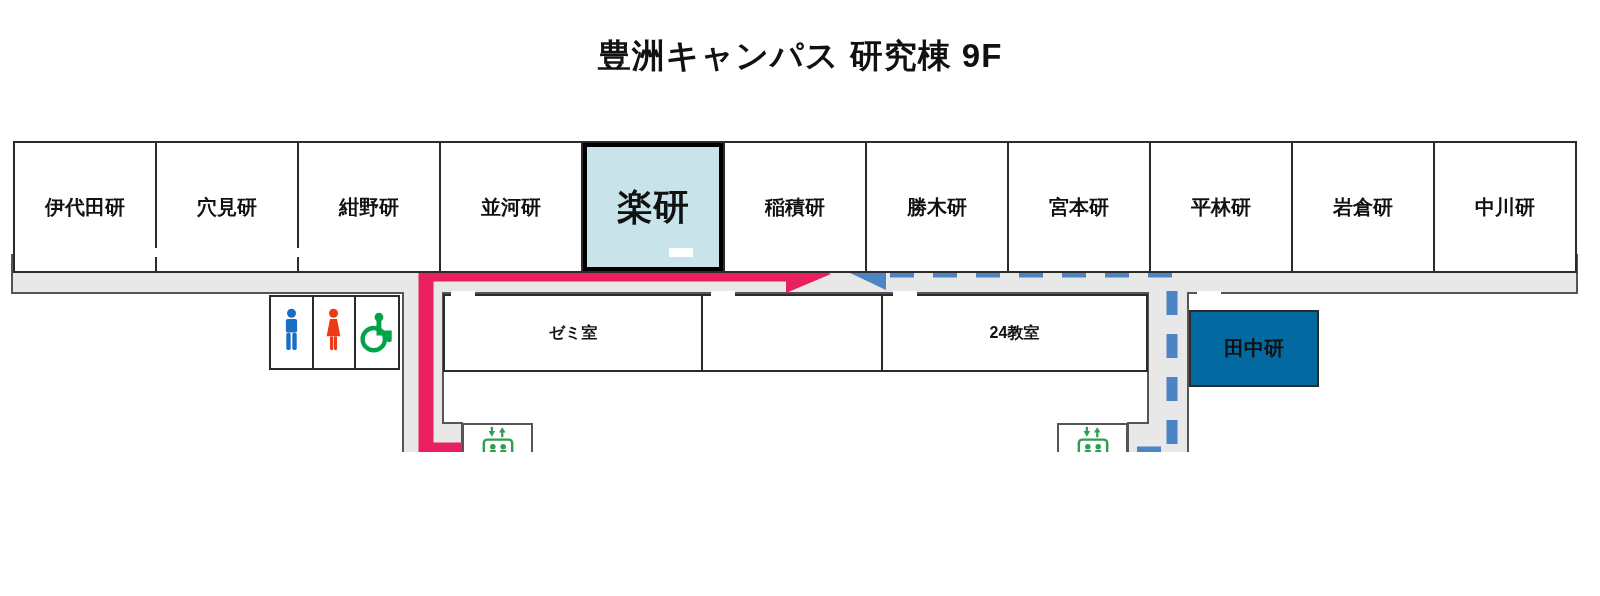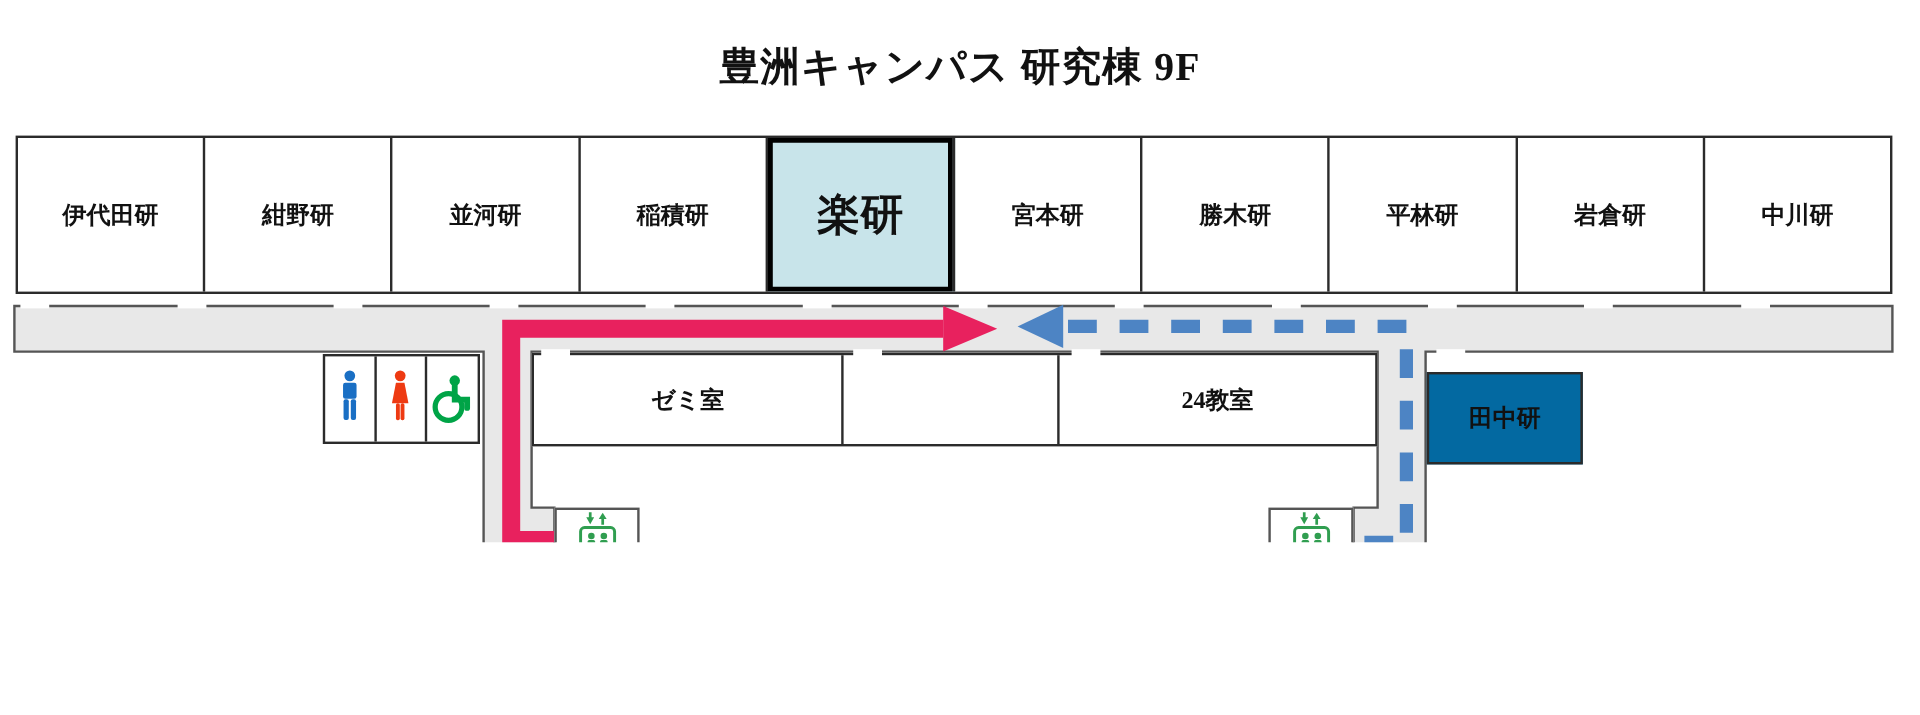--- a/index.html
+++ b/index.html
@@ -1,39 +1,39 @@
 <!DOCTYPE html>
 <html style="--highlight_room_fill: #c8e4ea; --corridor_fill: #e8e8e8; --corridor_stroke: #555555; --room_border: #2b2b2b; --route_solid: #e8215e; --route_dashed: #4d84c4; --male_icon: #1a6fc4; --female_icon: #ee3a12; --accessible_icon: #00a447; --elevator_icon: #309e50;"><head>
 <meta charset="utf-8">
 <style>
   html,body{margin:0;padding:0;background:#fff;}
   .map{position:relative;width:1600px;height:452px;background:#fff;overflow:hidden;
-       font-family:Liberation Serif, serif;color:#111;}
+       font-family:Liberation Sans, sans-serif;color:#111;}
   .title{position:absolute;left:0;top:34px;width:100%;margin:0;text-align:center;
          font-size:33px;font-weight:bold;letter-spacing:1px;}
   svg.plan{position:absolute;left:0;top:0;z-index:1;}
   .corridor{fill:var(--corridor_fill,#e8e8e8);stroke:var(--corridor_stroke,#555);stroke-width:2;}
   .route-solid{stroke:var(--route_solid,#e8215e);stroke-width:15;fill:none;stroke-linejoin:miter;}
   .route-solid-head{fill:var(--route_solid,#e8215e);}
   .route-dashed{stroke:var(--route_dashed,#4d84c4);stroke-width:11;fill:none;stroke-dasharray:24 19;}
   .route-dashed-head{fill:var(--route_dashed,#4d84c4);}
-  .room-row{position:absolute;left:13px;top:113px;width:1564px;height:132px;display:flex;
+  .room-row{position:absolute;left:13px;top:141px;width:1564px;height:132px;display:flex;
             border:2px solid var(--room_border,#2b2b2b);background:#fff;box-sizing:border-box;z-index:2;}
   .room{flex:1 1 0;display:flex;align-items:center;justify-content:center;
         font-size:20px;font-weight:bold;border-right:2px solid var(--room_border,#2b2b2b);}
   .room:last-child{border-right:none;}
   .room.highlight{background:var(--highlight_room_fill,#c8e4ea);box-shadow:inset 0 0 0 4px #000;font-size:36px;}
   .rr-block{position:absolute;left:269px;top:295px;width:131px;height:75px;display:flex;
             border:2px solid var(--room_border,#2b2b2b);background:#fff;box-sizing:border-box;z-index:2;}
   .rr-cell{flex:1;display:flex;align-items:center;justify-content:center;
            border-right:2px solid var(--room_border,#2b2b2b);}
   .rr-cell:last-child{border-right:none;}
   .row2{position:absolute;left:443px;top:294px;width:705px;height:78px;display:flex;
         border:2px solid var(--room_border,#2b2b2b);background:#fff;box-sizing:border-box;z-index:2;}
-  .row2 .cell{display:flex;align-items:center;justify-content:center;font-size:20px;font-weight:bold;
+  .row2 .cell{display:flex;align-items:center;justify-content:center;font-size:16px;font-weight:bold;
         border-right:2px solid var(--room_border,#2b2b2b);box-sizing:border-box;}
   .row2 .c1{width:258px;}
   .row2 .c2{width:180px;}
   .row2 .c3{flex:1;border-right:none;text-align:center;}
   .tanaka{position:absolute;left:1189px;top:310px;width:130px;height:77px;display:flex;align-items:center;
           justify-content:center;font-size:20px;font-weight:bold;border:2px solid var(--room_border,#2b2b2b);
           background:#0369a1;box-sizing:border-box;z-index:2;}
   .elev{position:absolute;width:71px;height:54px;border:2px solid var(--corridor_stroke,#555);
         background:#fff;display:flex;align-items:center;justify-content:center;box-sizing:border-box;z-index:3;}
   .elev.left{left:462px;top:423px;}
@@ -61,26 +61,27 @@
 
     <path class="route-dashed" d="M890,272 H1172 V452 H1130"></path>
     <polygon class="route-dashed-head" points="848,272 886,254 886,290"></polygon>
 
     <path class="route-solid" d="M462,450 H426 V274 H786"></path>
     <polygon class="route-solid-head" points="786,255 831,274 786,293"></polygon>
   </svg>
 
   <div class="room-row">
     <div class="room">伊代田研</div>
+    <div class="room">穴見研</div>
     <div class="room">紺野研</div>
     <div class="room">並河研</div>
+    <div class="room highlight">楽研</div>
     <div class="room">稲積研</div>
-    <div class="room highlight">楽研</div>
+    <div class="room">勝木研</div>
     <div class="room">宮本研</div>
-    <div class="room">勝木研</div>
     <div class="room">平林研</div>
     <div class="room">岩倉研</div>
     <div class="room">中川研</div>
   </div>
 
   <div class="rr-block">
     <div class="rr-cell">
       <svg width="25" height="52" viewBox="0 0 24 48">
         <circle class="icon-male" cx="12" cy="5" r="4.3"></circle>
         <rect class="icon-male" x="6.6" y="10.6" width="10.8" height="12.8" rx="1.8"></rect>

